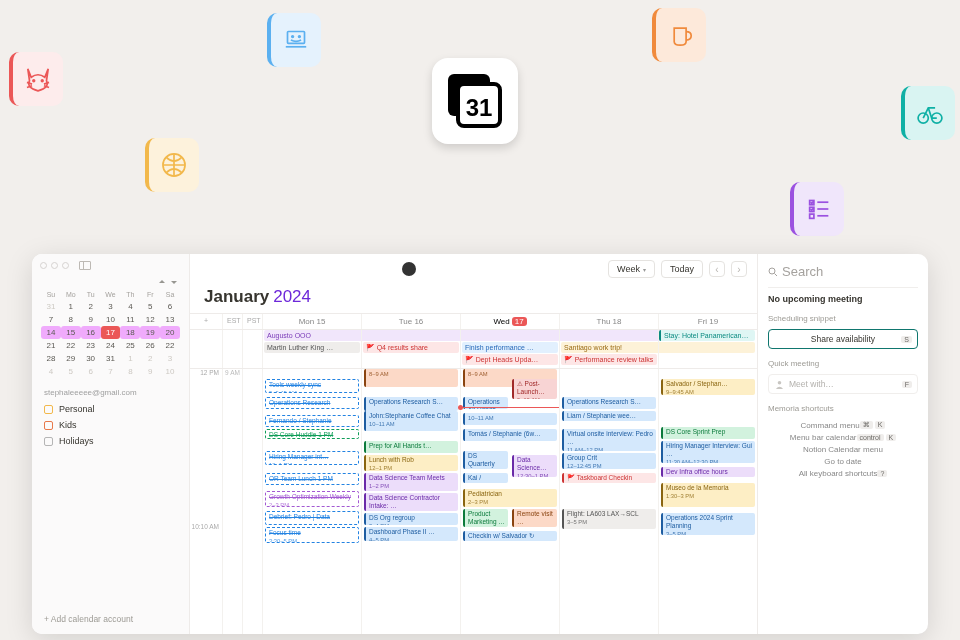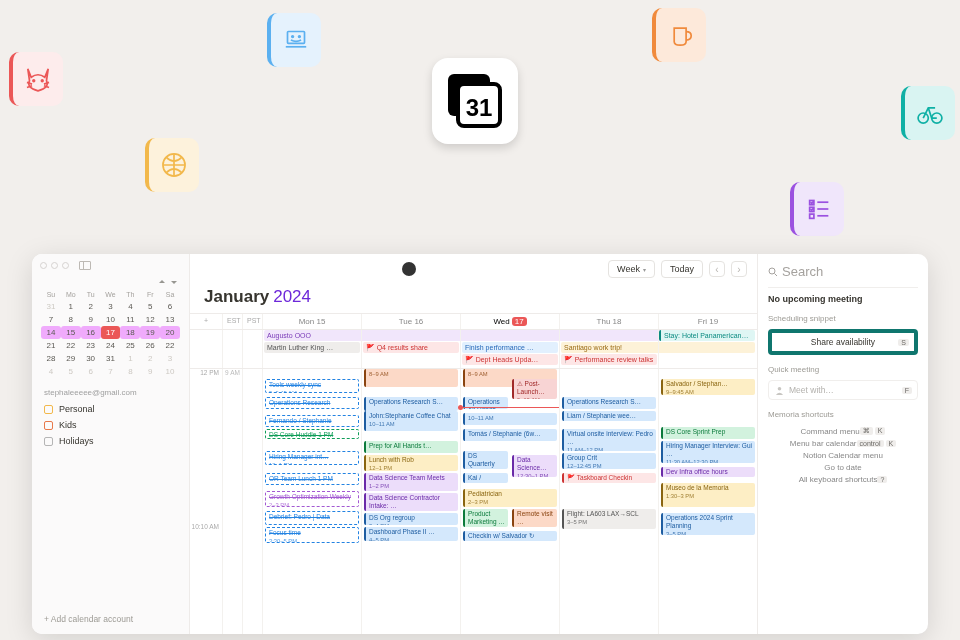--- a/index.html
+++ b/index.html
@@ -81,21 +81,21 @@
 .ev { position:absolute; left:2px; right:2px; border-radius:2px; padding:1px 3px; overflow:hidden; line-height:8px; font-size:6.5px; }
 .ev .t { display:block; font-size:5.8px; opacity:0.8; }
 .ev.dashed { background:#fff; border:1px dashed; }
 .nowline { position:absolute; left:0; right:0; height:1px; background:#eb5757; }
 .nowline::before { content:""; position:absolute; left:-3px; top:-2px; width:5px; height:5px; background:#eb5757; border-radius:50%; }
 
 
 .rpanel { width:170px; padding:6px 10px; display:flex; flex-direction:column; gap:6px; }
 .search { display:flex; align-items:center; gap:4px; color:#a5a29e; font-size:13px; padding:4px 0 8px; border-bottom:1px solid #f0eeec; }
 .section-lbl { font-size:8px; color:#9d9b95; padding-top:4px; }
-.share { border:4px solid #0f766e; border-radius:4px; padding:4px 6px; font-size:8.5px; text-align:center; display:flex; justify-content:center; align-items:center; position:relative; }
+.share { border:1px solid #0f766e; border-radius:4px; padding:4px 6px; font-size:8.5px; text-align:center; display:flex; justify-content:center; align-items:center; position:relative; }
 .key { background:#efedeb; border-radius:2px; padding:0 3px; font-size:7px; color:#6b6965; }
 .share .key { position:absolute; right:5px; }
 .meet { display:flex; align-items:center; gap:5px; border:1px solid #f0eeec; border-radius:4px; padding:4px 6px; color:#b3b1ad; font-size:8.5px; position:relative; }
 .meet .key { position:absolute; right:5px; }
 .shortcut-row { display:flex; justify-content:center; align-items:center; font-size:8px; color:#888; padding:1.5px 0; }
 .shortcut-row .keys { display:flex; gap:2px; }
 
 [data-interactable="true"] { cursor:pointer; }
 </style>
 </head>

